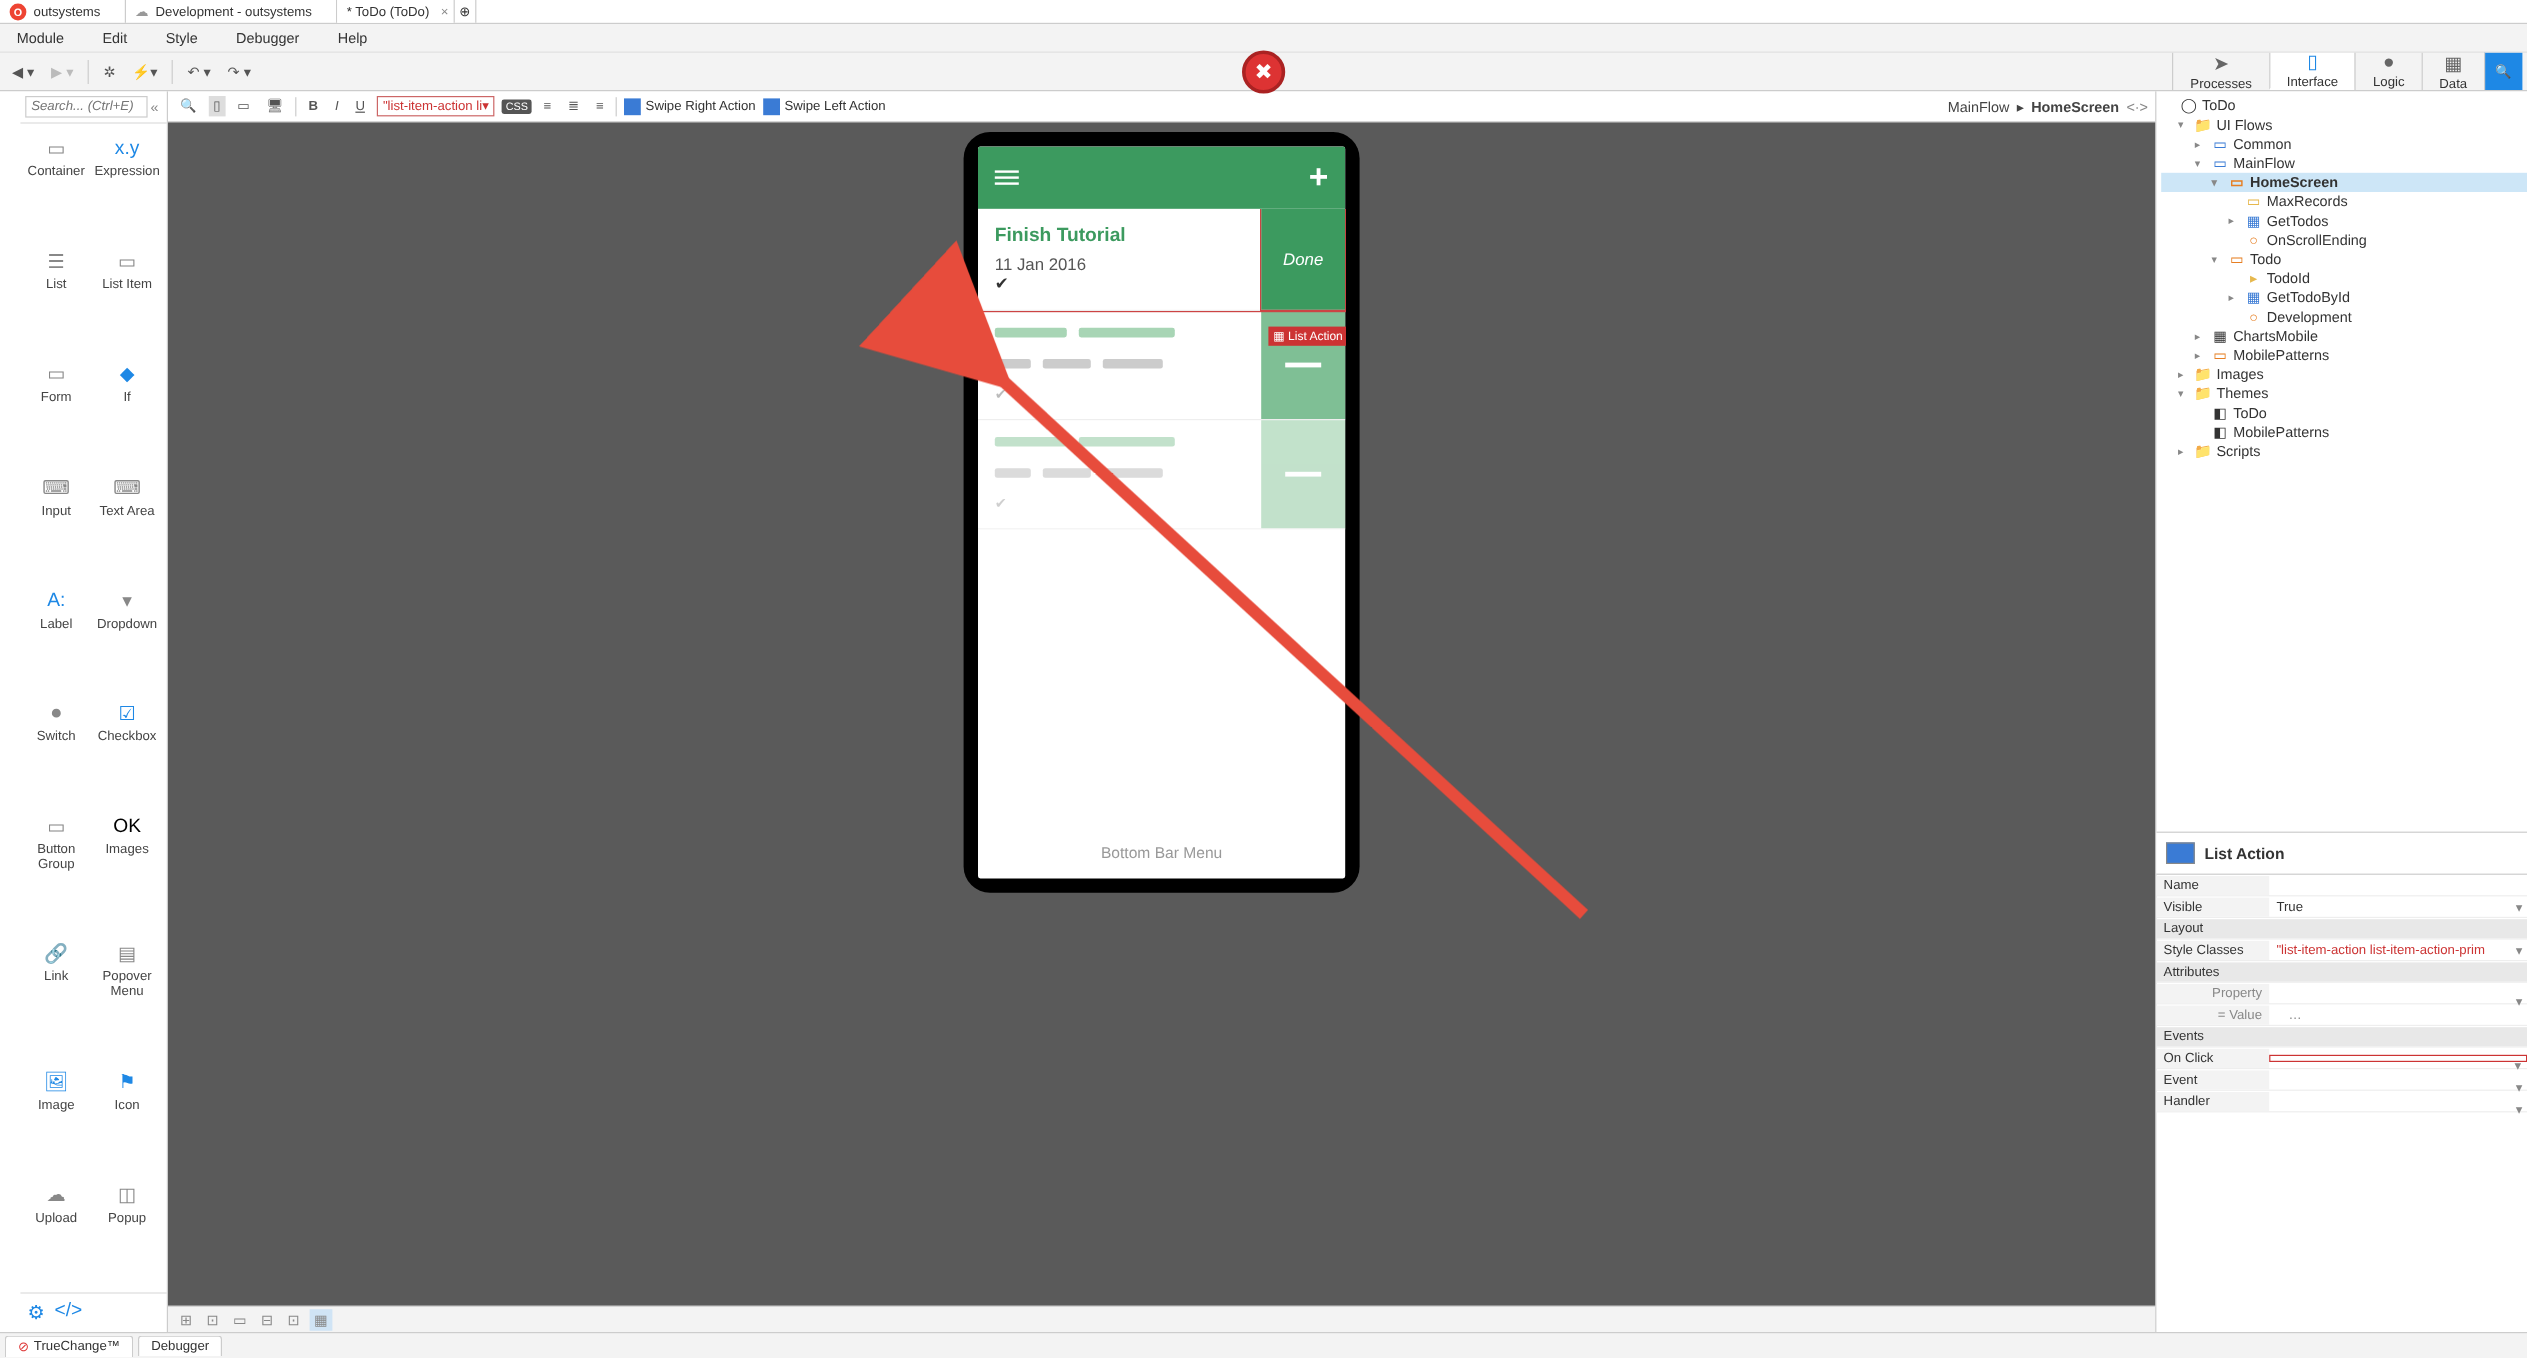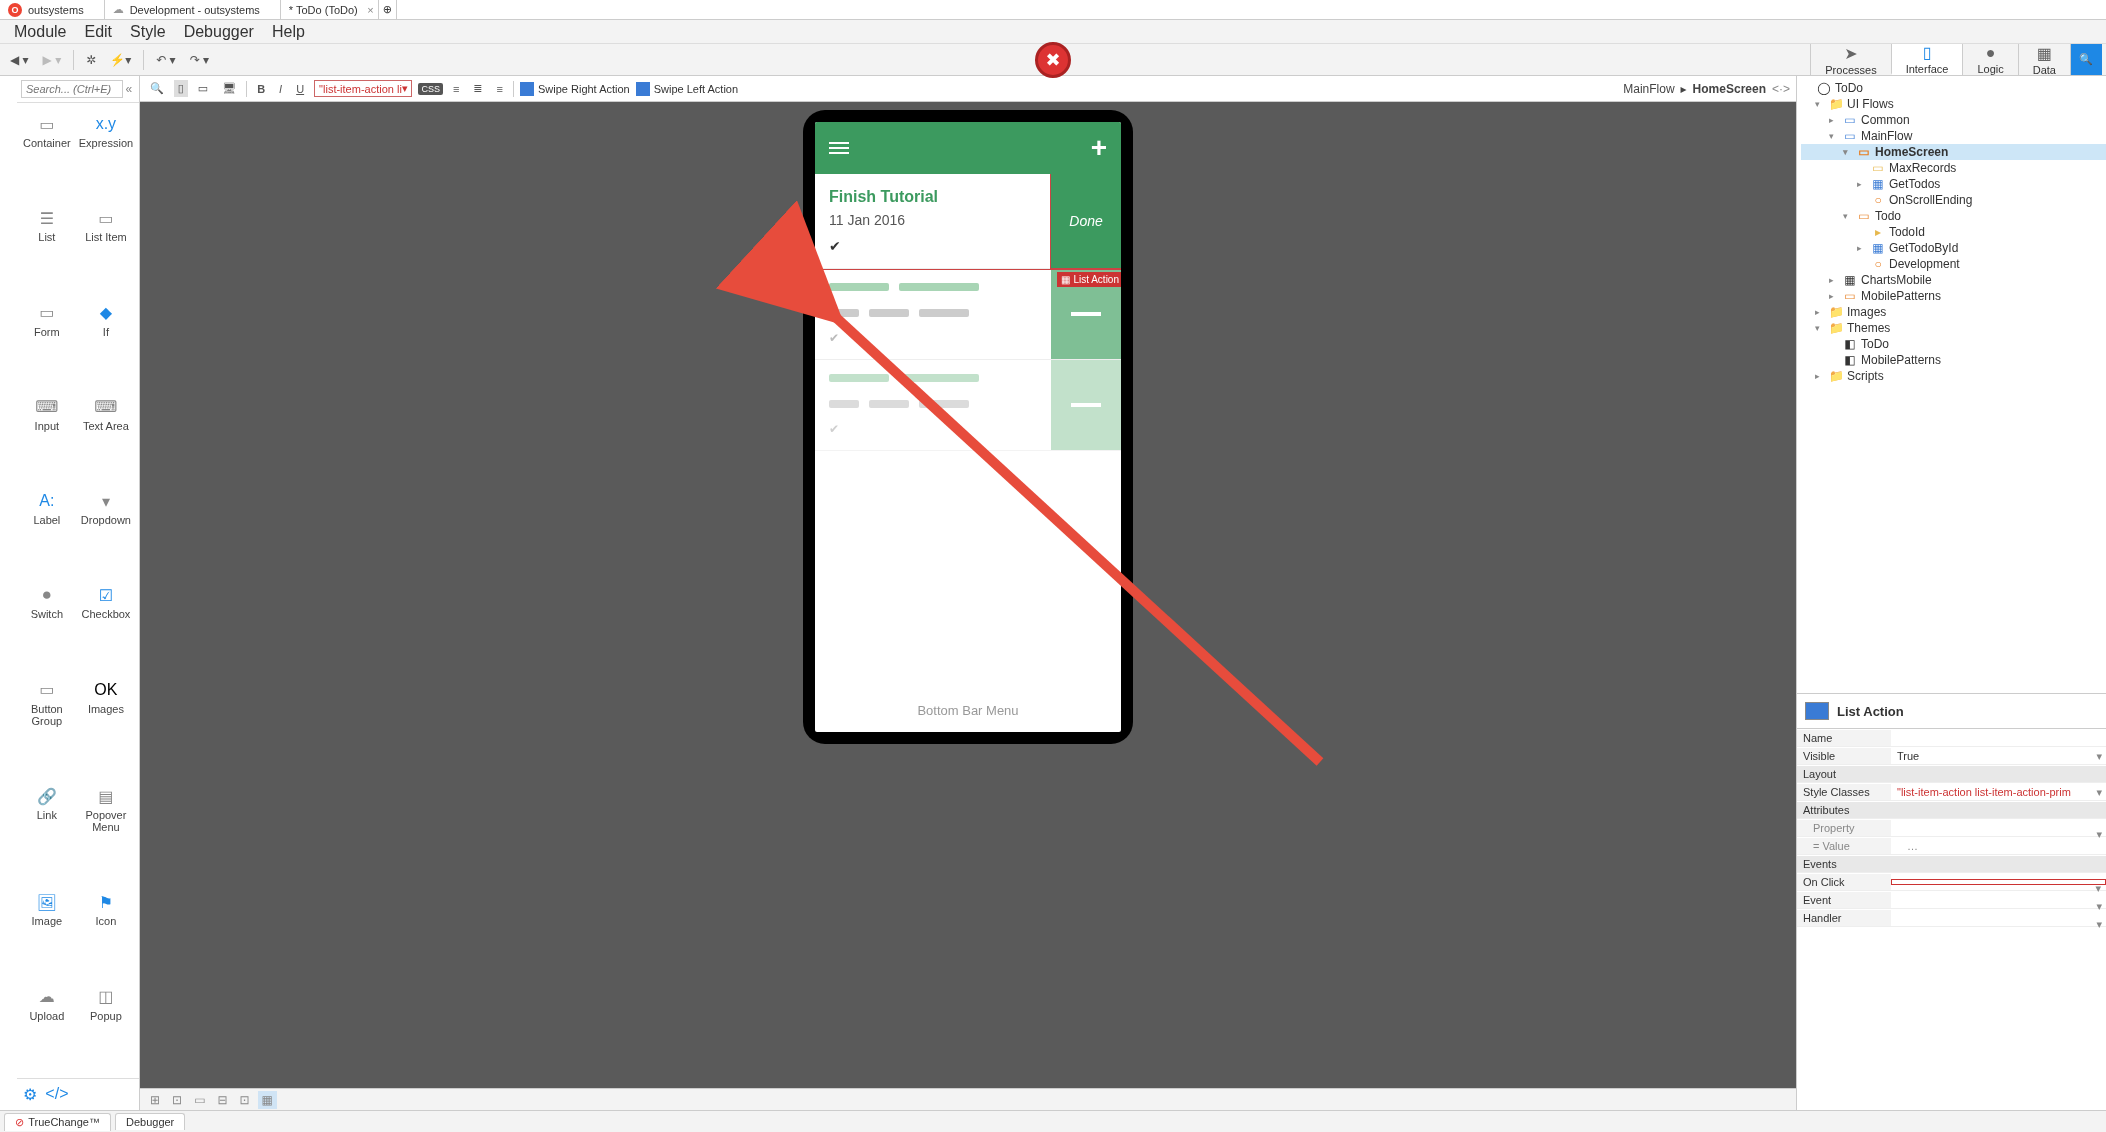--- a/index.html
+++ b/index.html
@@ -8,21 +8,21 @@
 
 
 .titlebar { height: 20px; background: #fff; display: flex; align-items: stretch; border-bottom: 1px solid #ccc; }
 .titlebar .tab { padding: 2px 20px 2px 8px; border-right: 1px solid #ccc; display: flex; align-items: center; gap: 6px; position: relative; font-size: 11px; }
 .titlebar .tab.active { background: #fff; }
 .titlebar .tab .close { position: absolute; right: 4px; color: #888; cursor: pointer; }
 .os-logo { width: 14px; height: 14px; background: #e43; border-radius: 50%; display: inline-flex; align-items: center; justify-content: center; color:#fff; font-size:9px; font-weight:bold; }
 .cloud { color: #999; }
 
 
-.menubar { height: 24px; background: #f3f3f3; display: flex; align-items: center; padding: 0 6px; gap: 2px; border-bottom: 1px solid #ddd; font-size: 16px; }
+.menubar { height: 24px; background: #f3f3f3; display: flex; align-items: center; padding: 0 6px; gap: 16px; border-bottom: 1px solid #ddd; font-size: 12px; }
 .menubar .mitem { padding: 3px 8px; cursor: pointer; }
 
 
 .toolbar { height: 32px; background: #f3f3f3; display: flex; align-items: center; padding: 0 4px; gap: 2px; border-bottom: 1px solid #ccc; position: relative; }
 .toolbar .tbtn { padding: 4px 6px; cursor: pointer; color: #555; display: flex; align-items: center; }
 .toolbar .sep { width: 1px; height: 20px; background: #ccc; margin: 0 4px; }
 .stop-badge { position: absolute; left: 50%; transform: translateX(-50%); width: 36px; height: 36px; border-radius: 50%; background: #d33; border: 3px solid #a22; display:flex; align-items:center; justify-content:center; color:#fff; font-size: 18px; top: -2px; }
 .toolbar .right-tools { margin-left: auto; display: flex; align-items: stretch; height: 100%; }
 .right-tools .rtab { display: flex; flex-direction: column; align-items: center; justify-content: center; padding: 0 14px; border-left: 1px solid #ccc; cursor: pointer; font-size: 11px; gap: 1px; }
 .right-tools .rtab.active { background: #fff; border-bottom: 2px solid #fff; }
@@ -61,21 +61,21 @@
 .phone { width: 330px; background:#000; border-radius: 22px; padding: 12px; }
 .screen { background:#fff; height: 610px; display:flex; flex-direction:column; border-radius: 2px; overflow:hidden; }
 .appbar { background:#3c9a5f; height: 52px; display:flex; align-items:center; padding: 0 14px; color:#fff; }
 .hamburger { display:flex; flex-direction:column; gap:3px; cursor:pointer; }
 .hamburger span { width:20px; height:2px; background:#fff; }
 .plus { margin-left:auto; font-size: 28px; font-weight:bold; cursor:pointer; }
 .listwrap { flex:1; overflow:auto; }
 .row { display:flex; border-bottom: 1px solid #eee; position:relative; }
 .row .content { flex:1; padding:14px; }
 .row .title { color:#3c9a5f; font-weight:600; font-size:16px; margin-bottom:6px; }
-.row .date { color:#555; font-size:14px; margin-bottom:10px; }
+.row .date { color:#555; font-size:14px; }
 .row .check { color:#333; font-size:14px; }
 .row .action { width: 70px; background:#3c9a5f; color:#fff; display:flex; align-items:center; justify-content:center; font-size:14px; }
 .row.sel { outline: 1px solid #c44; }
 .row.sel .action { outline: 1px solid #c44; font-style: italic; }
 .list-action-tag { position:absolute; right:-2px; top:98px; background:#c33; color:#fff; font-size:10px; padding:2px 4px; display:flex; align-items:center; gap:3px; z-index:5; }
 .ph-row { display:flex; border-bottom:1px solid #eee; }
 .ph-content { flex:1; padding: 14px; }
 .ph-line { height:8px; border-radius:2px; margin-bottom:8px; }
 .ph-green { background:#a8d5b5; }
 .ph-gray { background:#ccc; }
@@ -108,21 +108,21 @@
 .prop-header b { font-size:13px; }
 .props { border-top:1px solid #ccc; }
 .prow { display:flex; border-bottom:1px solid #eee; font-size:11px; min-height:18px; align-items:center; }
 .prow .pk { width: 94px; padding: 2px 6px; background:#f3f3f3; }
 .prow .pv { flex:1; padding: 2px 6px; position:relative; }
 .prow .pv.red { color:#c33; }
 .prow .pv .dd { position:absolute; right:4px; color:#888; }
 .prow.section .pk { width:100%; font-weight:normal; background:#e8e8e8; }
 .prow.err .pv { border:1px solid #c33; }
 .prow .pv.sub { padding-left: 16px; color:#888; }
-.prow .pk.sub { padding-left: 16px; color:#888; background:#f3f3f3; }
+.prow .pk.sub { padding-left: 16px; color:#888; background:#f3f3f3;text-align:right; }
 
 
 .statusbar { height: 22px; background:#f3f3f3; border-top:1px solid #ccc; display:flex; align-items:center; }
 .statusbar .stab { padding: 2px 10px; border:1px solid #ccc; border-bottom:none; border-radius: 3px 3px 0 0; margin-left:4px; font-size:11px; display:flex; align-items:center; gap:4px; cursor:pointer; background:#fff; }
 .statusbar .err-ic { color:#d33; }
 </style>
 </head>
 <body>
 
 <div class="app">

